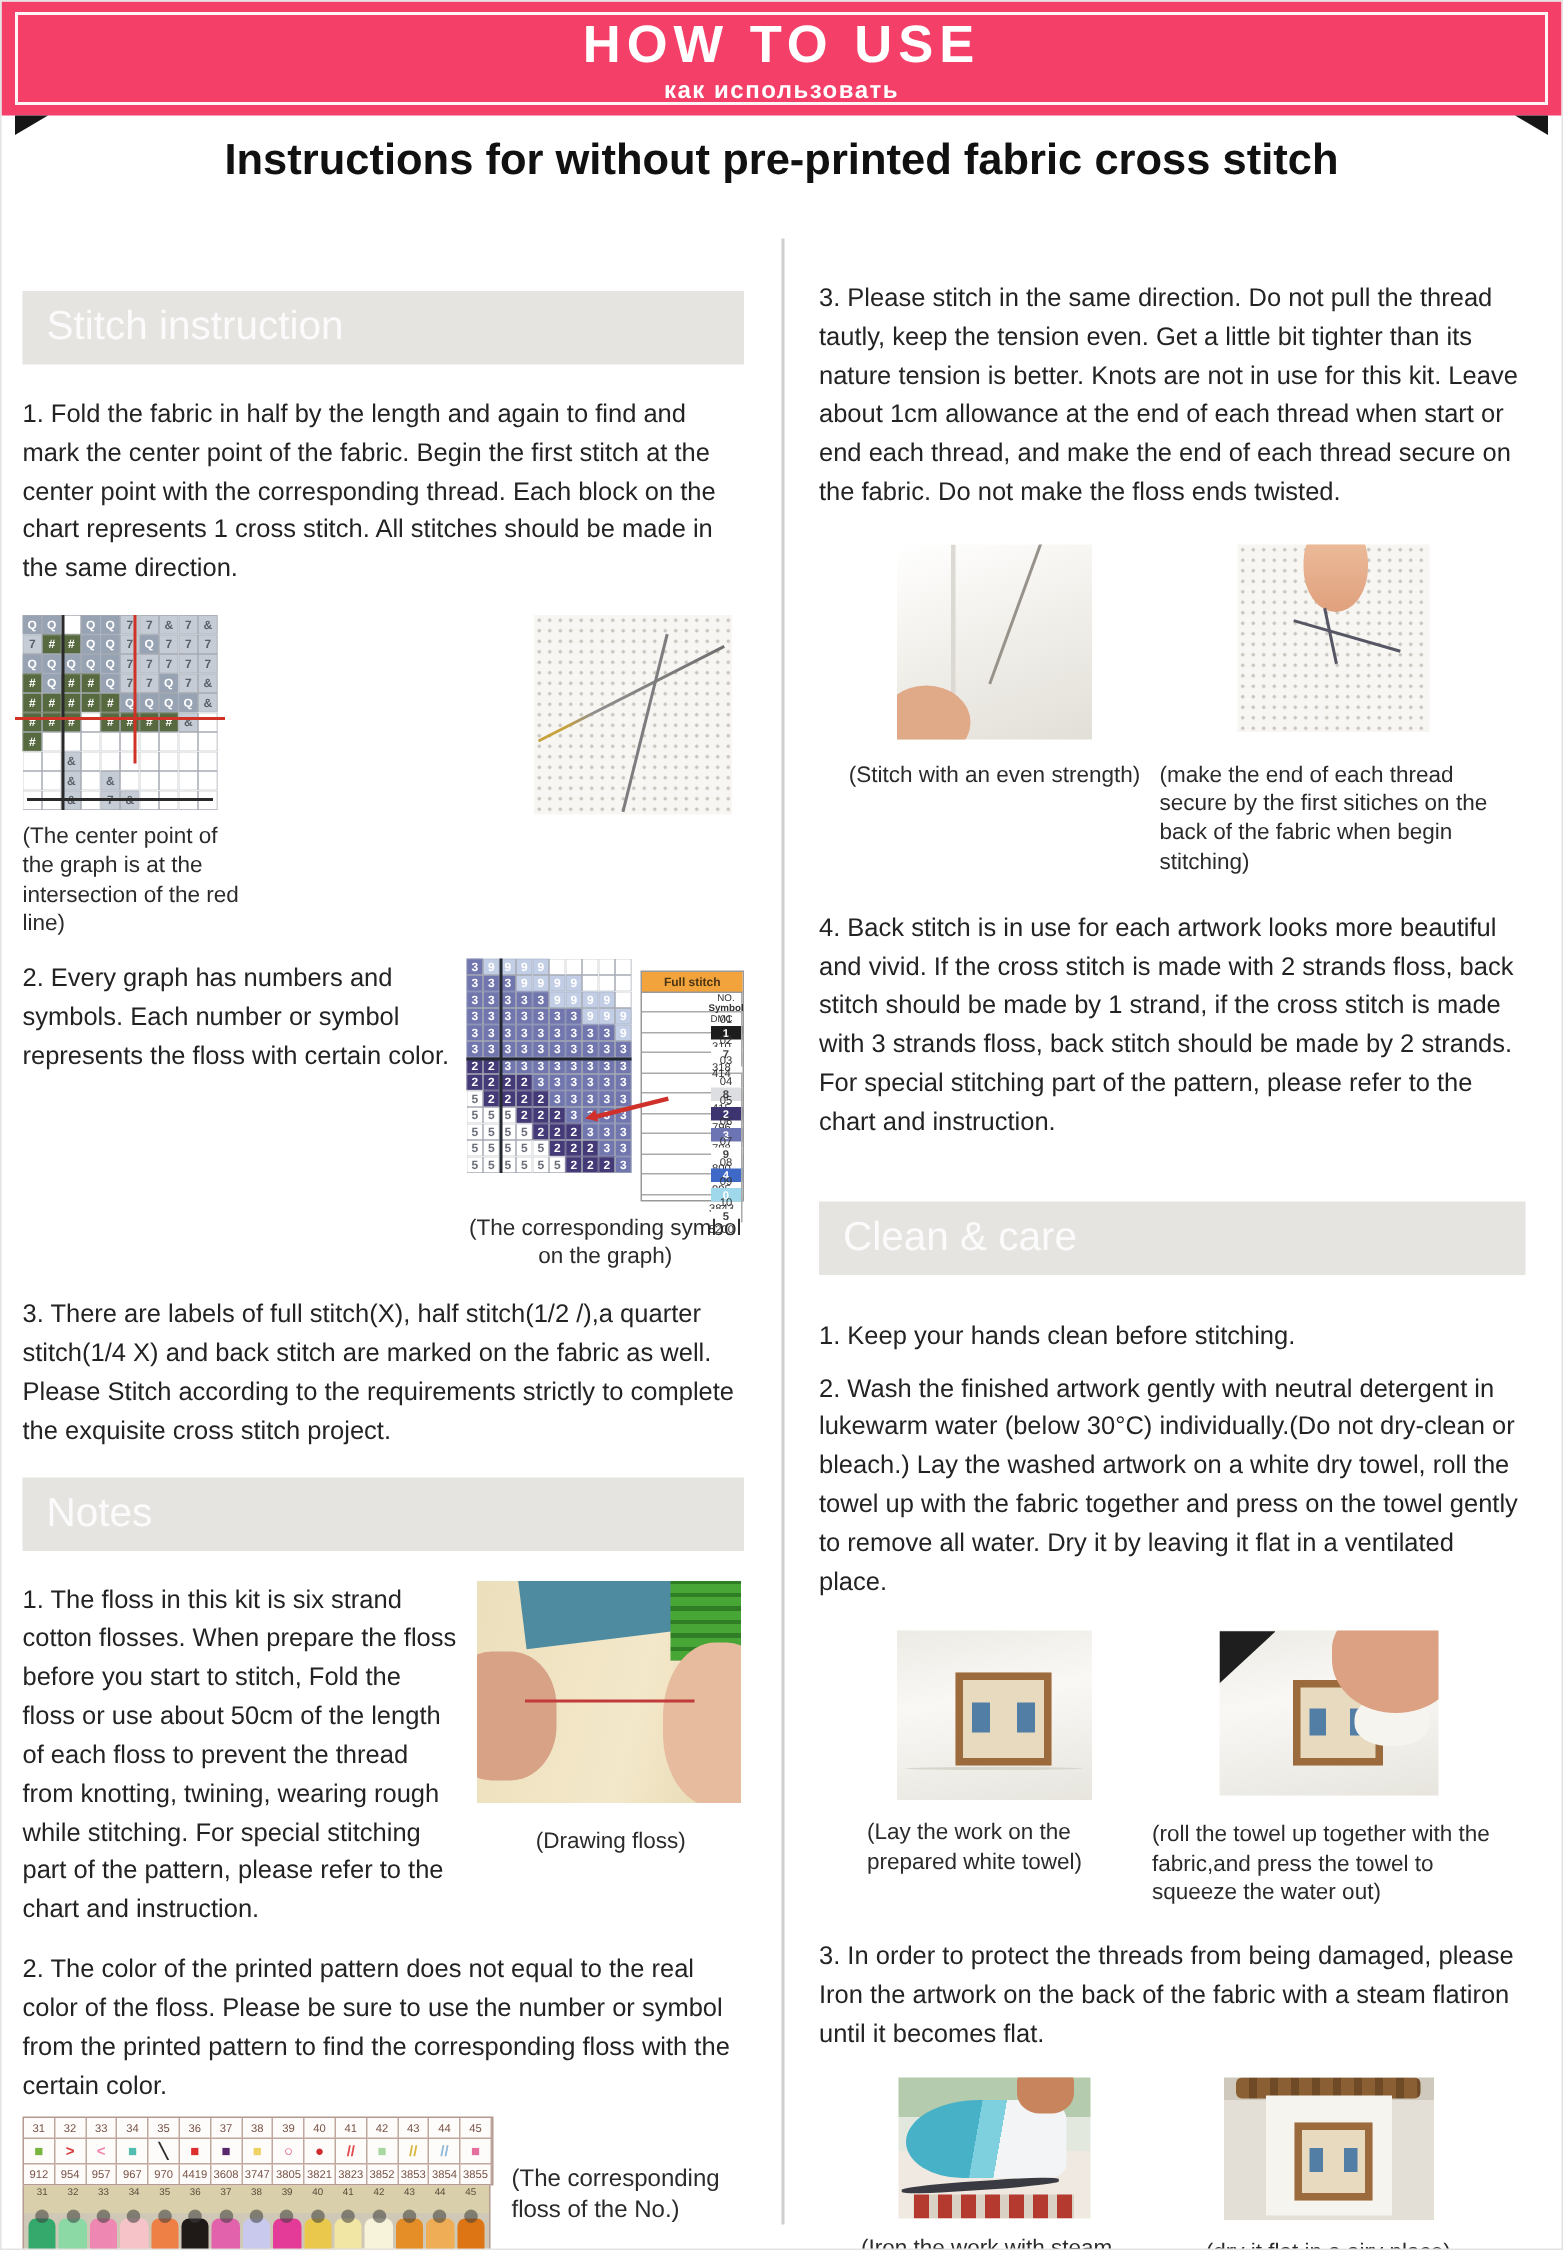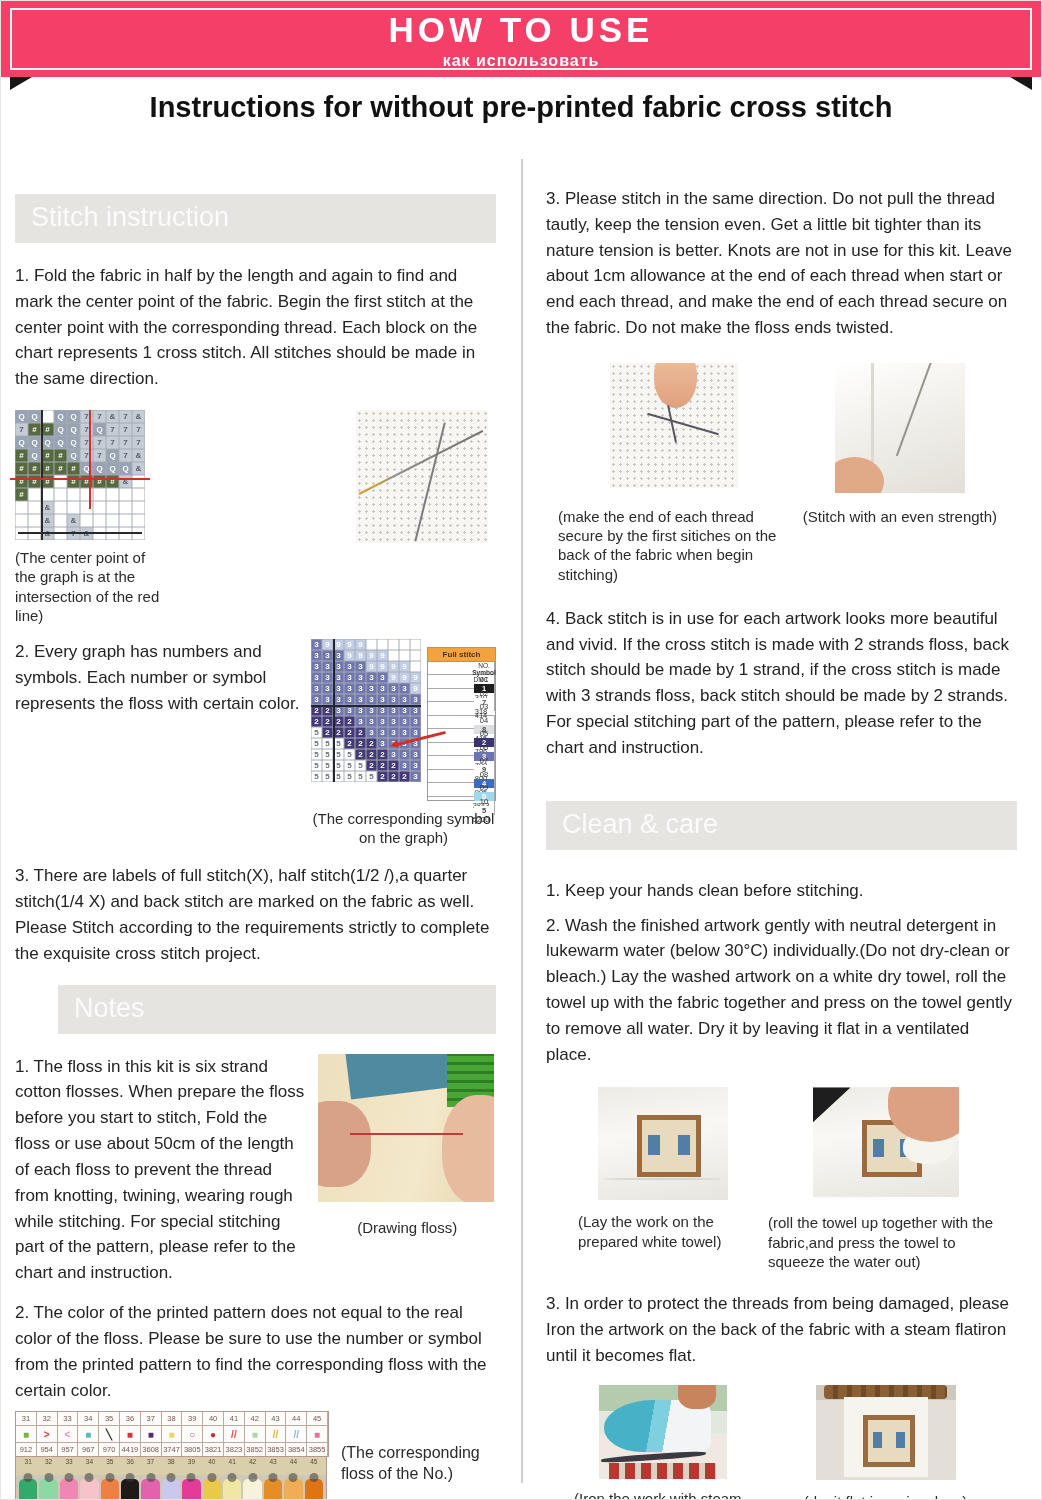--- a/index.html
+++ b/index.html
@@ -450,21 +450,21 @@
               </div>
             </div>
         </div>
         <div class="arrow" style="left:86px;top:104px;width:50px;transform:rotate(-14deg);"></div>
         <figcaption class="cap" style="text-align:center;">(The corresponding symbol on the graph)</figcaption>
       </figure>
     </div>
 
     <p class="body" style="margin-top:16px;">3. There are labels of full stitch(X), half stitch(1/2 /),a quarter stitch(1/4 X) and back stitch are marked on the fabric as well. Please Stitch according to the requirements strictly to complete the exquisite cross stitch project.</p>
 
-    <div class="sect" style="margin-top:18px;margin-left:43px;">Notes</div>
+    <div class="sect" style="margin-top:18px;">Notes</div>
 
     <div class="flexrow" style="margin-top:20px;gap:12px;">
       <p class="body" style="width:292px;">1. The floss in this kit is six strand cotton flosses. When prepare the floss before you start to stitch, Fold the floss or use about 50cm of the length of each floss to prevent the thread from knotting, twining, wearing rough while stitching. For special stitching part of the pattern, please refer to the chart and instruction.</p>
       <figure style="width:178px;">
         <div class="ph ph-floss" style="width:176px;height:148px;">
           <div class="mat"></div>
           <div class="frame"></div>
           <div class="handL"></div>
           <div class="handR"></div>
           <div class="threadred"></div>
@@ -570,35 +570,35 @@
       <div class="cap" style="width:140px;margin-top:32px;font-size:16px;">(The corresponding floss of the No.)</div>
     </div>
 
   </div>
 
   <div class="col col-right">
 
     <p class="body" style="margin-top:30px;">3. Please stitch in the same direction. Do not pull the thread tautly, keep the tension even. Get a little bit tighter than its nature tension is better. Knots are not in use for this kit. Leave about 1cm allowance at the end of each thread when start or end each thread, and make the end of each thread secure on the fabric. Do not make the floss ends twisted.</p>
 
     <div class="figrow" style="margin-top:22px;padding:0 12px;">
+      <figure style="width:210px;">
+        <div class="ph ph-even" style="width:130px;height:130px;margin:0 auto;">
+          <div class="crease"></div>
+          <div class="needle"></div>
+          <div class="finger"></div>
+        </div>
+        <figcaption class="cap" style="text-align:center;margin-top:14px;">(Stitch with an even strength)</figcaption>
+      </figure>
       <figure style="width:232px;">
         <div class="ph ph-secure aida" style="width:128px;height:125px;margin:0 auto;">
           <div class="fingertip"></div>
           <div class="thr1"></div>
           <div class="thr2"></div>
         </div>
         <figcaption class="cap" style="margin-top:19px;">(make the end of each thread secure by the first sitiches on the back of the fabric when begin stitching)</figcaption>
-      </figure>
-      <figure style="width:210px;">
-        <div class="ph ph-even" style="width:130px;height:130px;margin:0 auto;">
-          <div class="crease"></div>
-          <div class="needle"></div>
-          <div class="finger"></div>
-        </div>
-        <figcaption class="cap" style="text-align:center;margin-top:14px;">(Stitch with an even strength)</figcaption>
       </figure>
     </div>
 
     <p class="body" style="margin-top:22px;">4. Back stitch is in use for each artwork looks more beautiful and vivid. If the cross stitch is made with 2 strands floss, back stitch should be made by 1 strand, if the cross stitch is made with 3 strands floss, back stitch should be made by 2 strands. For special stitching part of the pattern, please refer to the chart and instruction.</p>
 
     <div class="sect" style="margin-top:40px;">Clean &amp; care</div>
 
     <p class="body" style="margin-top:28px;">1. Keep your hands clean before stitching.</p>
     <p class="body" style="margin-top:9px;">2. Wash the finished artwork gently with neutral detergent in lukewarm water (below 30°C) individually.(Do not dry-clean or bleach.) Lay the washed artwork on a white dry towel, roll the towel up with the fabric together and press on the towel gently to remove all water. Dry it by leaving it flat in a ventilated place.</p>
 

